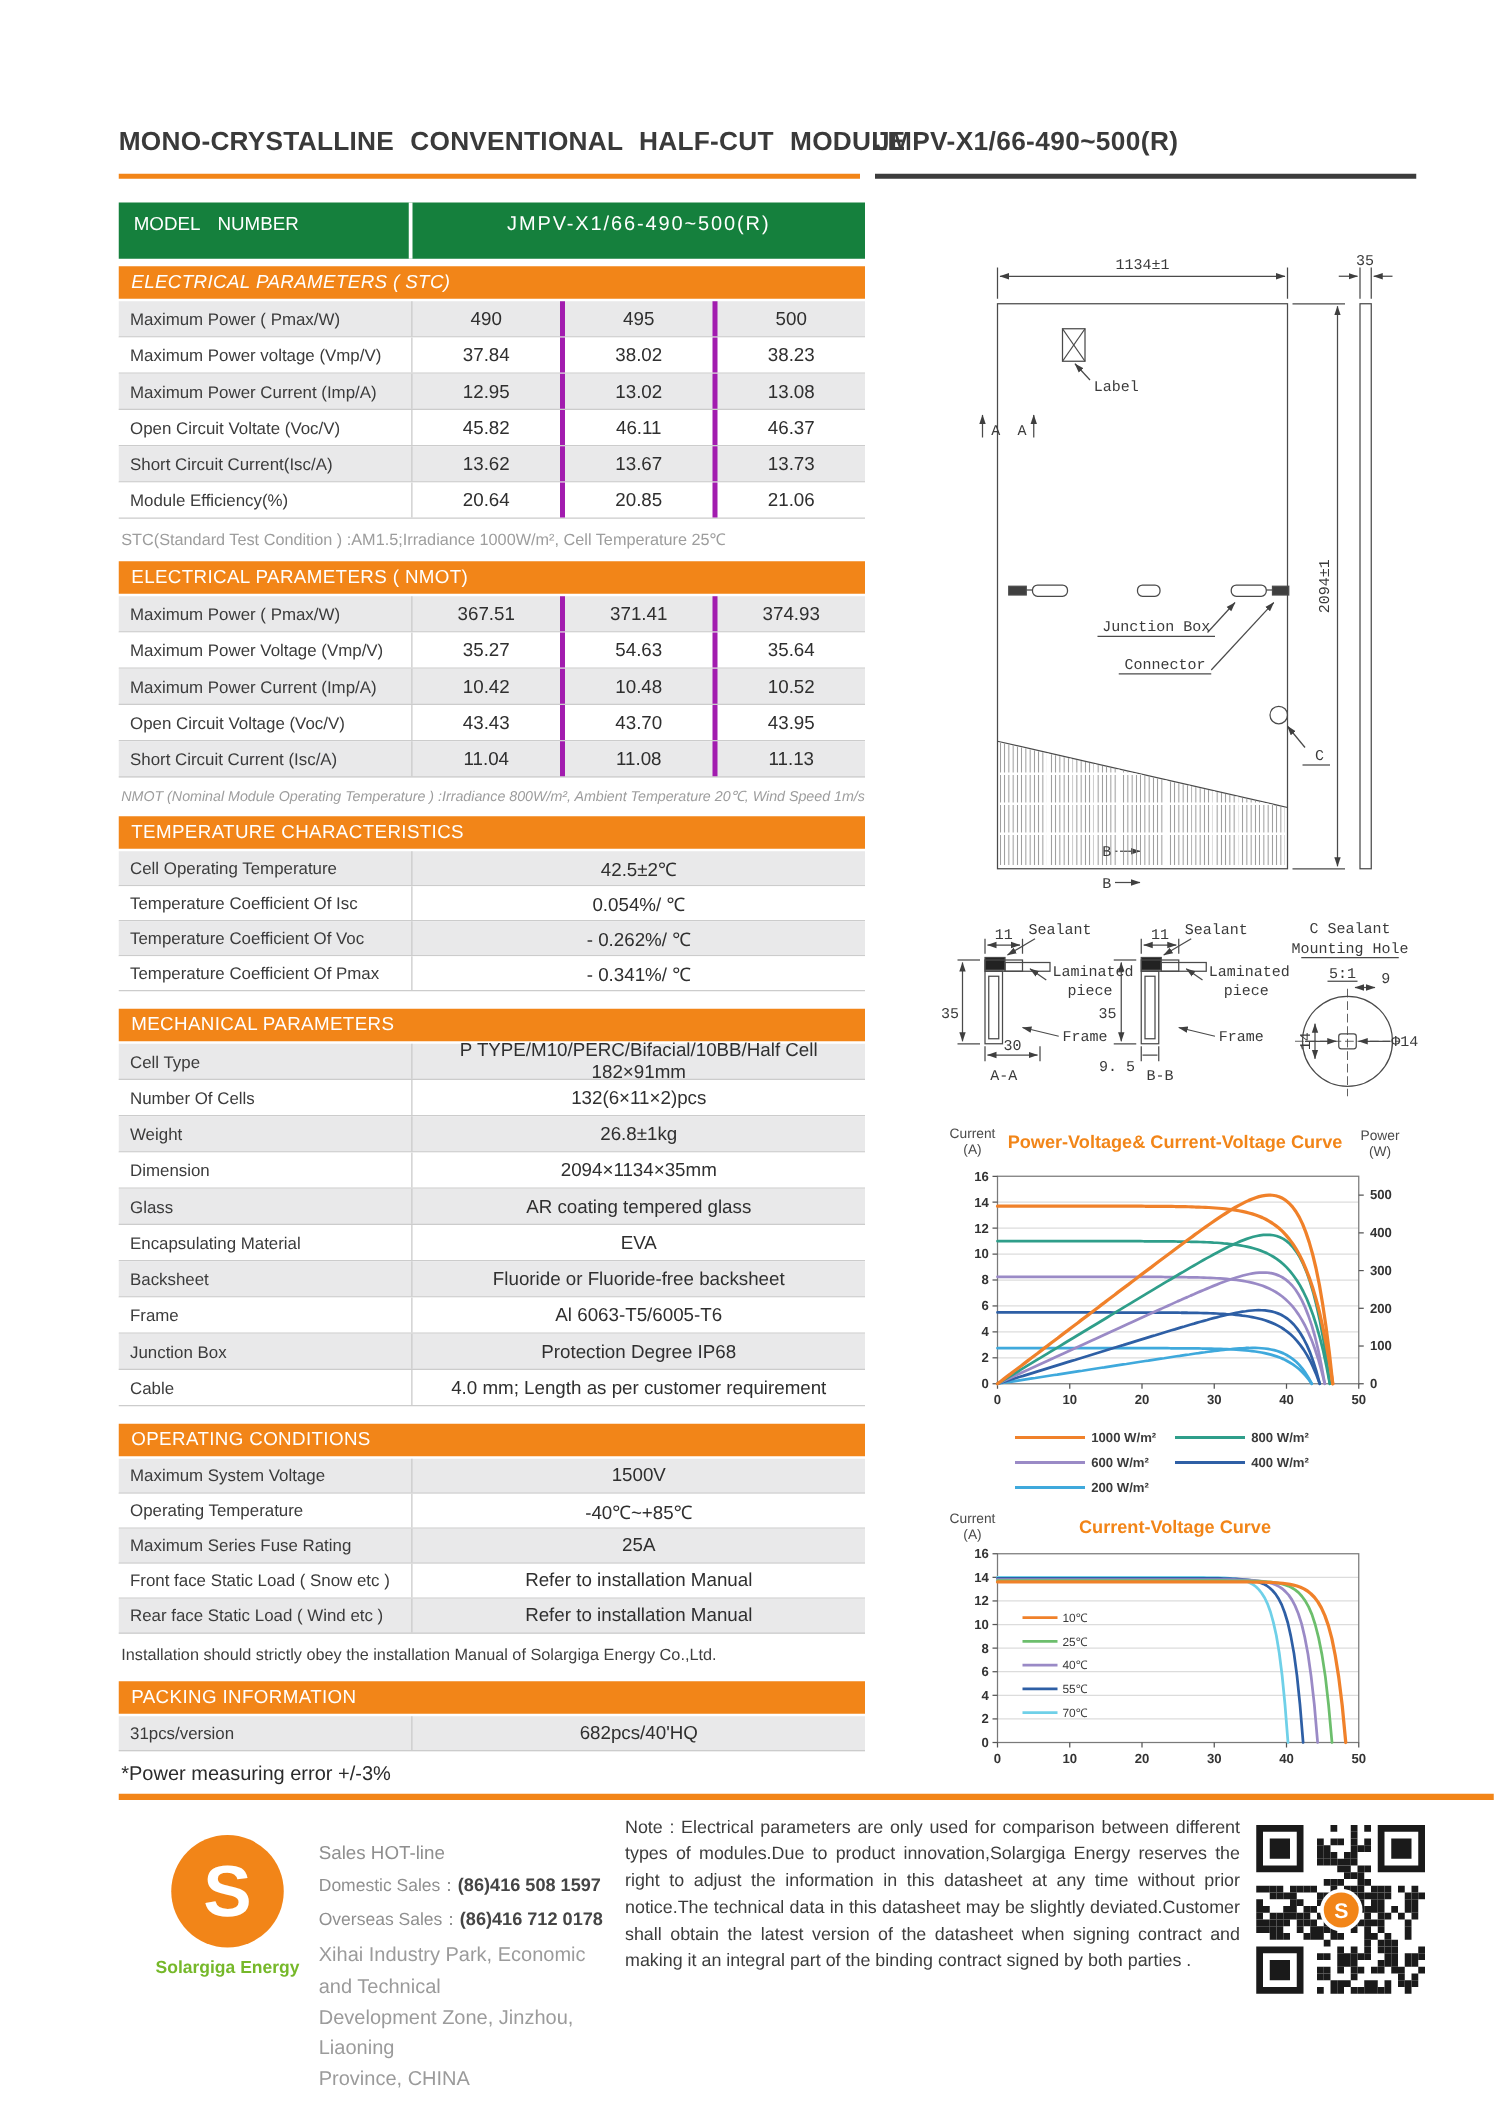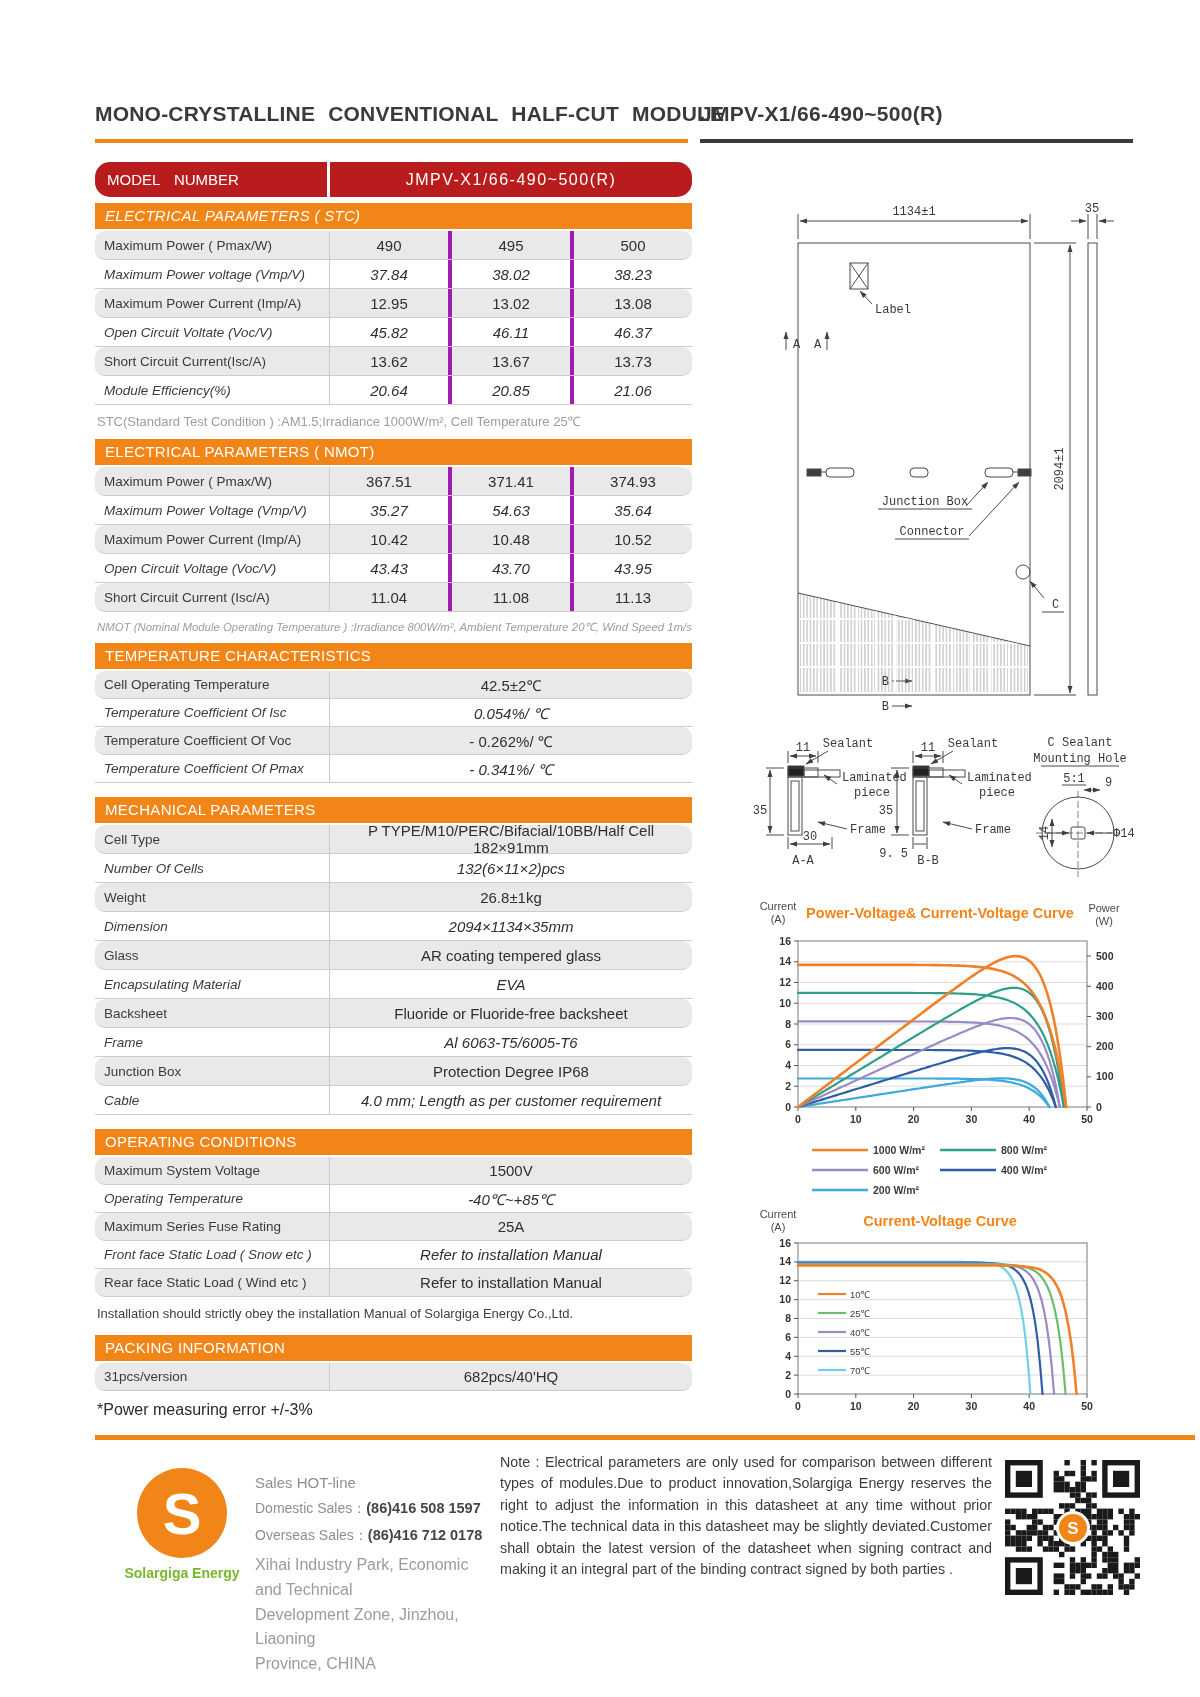--- a/index.html
+++ b/index.html
@@ -5,33 +5,33 @@
   :root{ --acc:#F28518; }
   html,body{margin:0;padding:0;background:#fff;}
   .page{position:relative;width:1200px;height:1697px;background:#fff;overflow:hidden;
         font-family:"Liberation Sans",sans-serif;color:#333;}
   .title-left{position:absolute;left:95px;top:102px;font-size:21px;font-weight:bold;color:#3a3a3a;word-spacing:7px;letter-spacing:.2px;}
   .title-right{position:absolute;left:700px;top:102px;font-size:21px;font-weight:bold;color:#3a3a3a;letter-spacing:.3px;}
   .rule-orange-title{position:absolute;left:95px;top:139px;width:593px;height:4px;background:var(--acc);}
   .rule-dark-title{position:absolute;left:700px;top:139px;width:433px;height:4px;background:#3c3c3c;}
 
   .left-col{position:absolute;left:95px;top:162px;width:597px;}
-  .model-bar{display:flex;height:35px;background:#b91c1c;color:#fff;border-radius:15px;}
+  .model-bar{display:flex;height:45px;background:#15803d;color:#fff;}
   .model-label{width:235px;line-height:35px;padding-left:12px;font-size:15px;word-spacing:10px;border-right:3px solid #fff;box-sizing:border-box;}
   .model-value{flex:1;text-align:center;line-height:35px;font-size:16px;letter-spacing:1.5px;}
 
   .sec-header{margin-top:9px;height:26px;line-height:26px;background:var(--acc);color:#fff;font-size:15px;padding-left:10px;letter-spacing:.3px;}
   .sh-0{margin-top:6px;font-style:italic;}
   .sh-3,.sh-4,.sh-5{margin-top:14px;}
   .rows{margin-top:2px;}
   .trow{display:flex;border-bottom:1px solid #ccc;box-sizing:border-box;}
   .rows-a .trow{height:29px;}
   .rows-b .trow{height:28px;}
-  .trow.gray{background:#e9e9ea;border-radius:10px;}
-  .trow.white{background:#fff;font-style:italic;}
+  .trow.gray{background:#e9e9ea;}
+  .trow.white{background:#fff;}
   .tlabel{width:235px;box-sizing:border-box;padding-left:9px;font-size:13.5px;color:#3b3b3b;display:flex;align-items:center;border-right:1px solid #c9c9c9;}
   .tval{flex:1;text-align:center;font-size:15px;color:#2f2f2f;display:flex;align-items:center;justify-content:center;border-right:4px solid #a21caf;}
   .tval:last-child{border-right:none;}
   .sec-note{font-size:13px;color:#9d9d9d;margin:7px 0 2px 2px;}
   .sec-note.small{font-size:11.4px;font-style:italic;}
   .sec-note.dark{color:#3f3f3f;font-size:13px;margin-top:9px;}
   .footnote{font-size:16px;color:#2b2b2b;margin-top:10px;padding-left:2px;}
 
   .drawing{position:absolute;left:700px;top:185px;width:440px;height:700px;}
   .chart1{position:absolute;left:700px;top:898px;width:440px;height:310px;}

